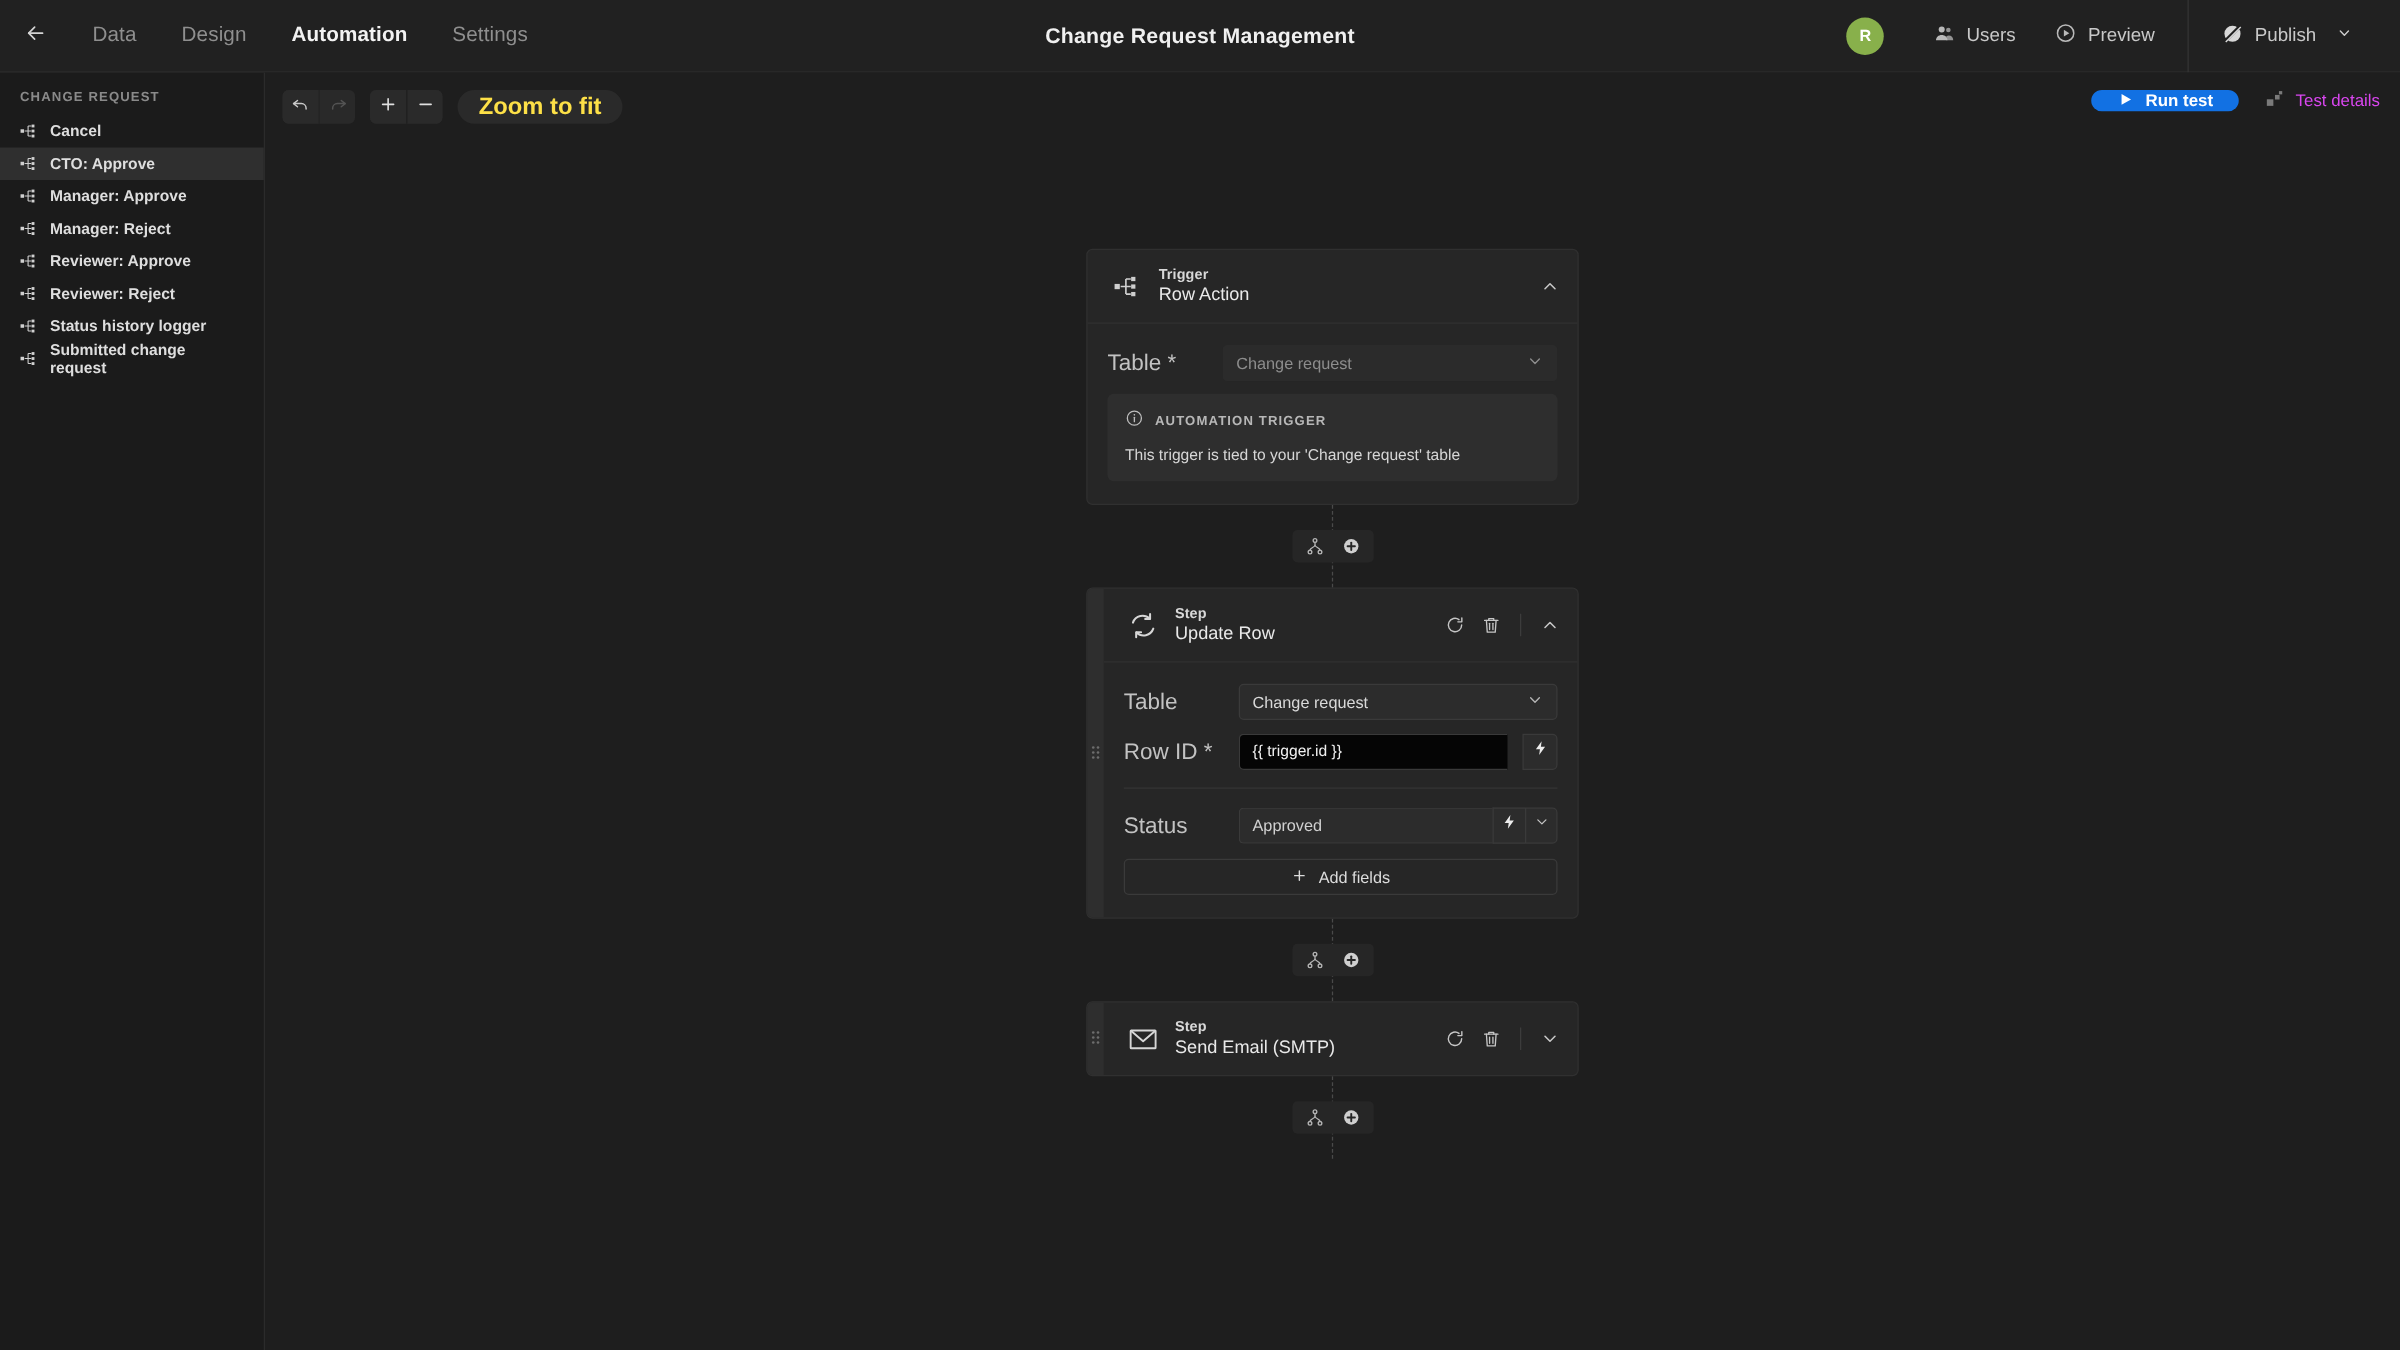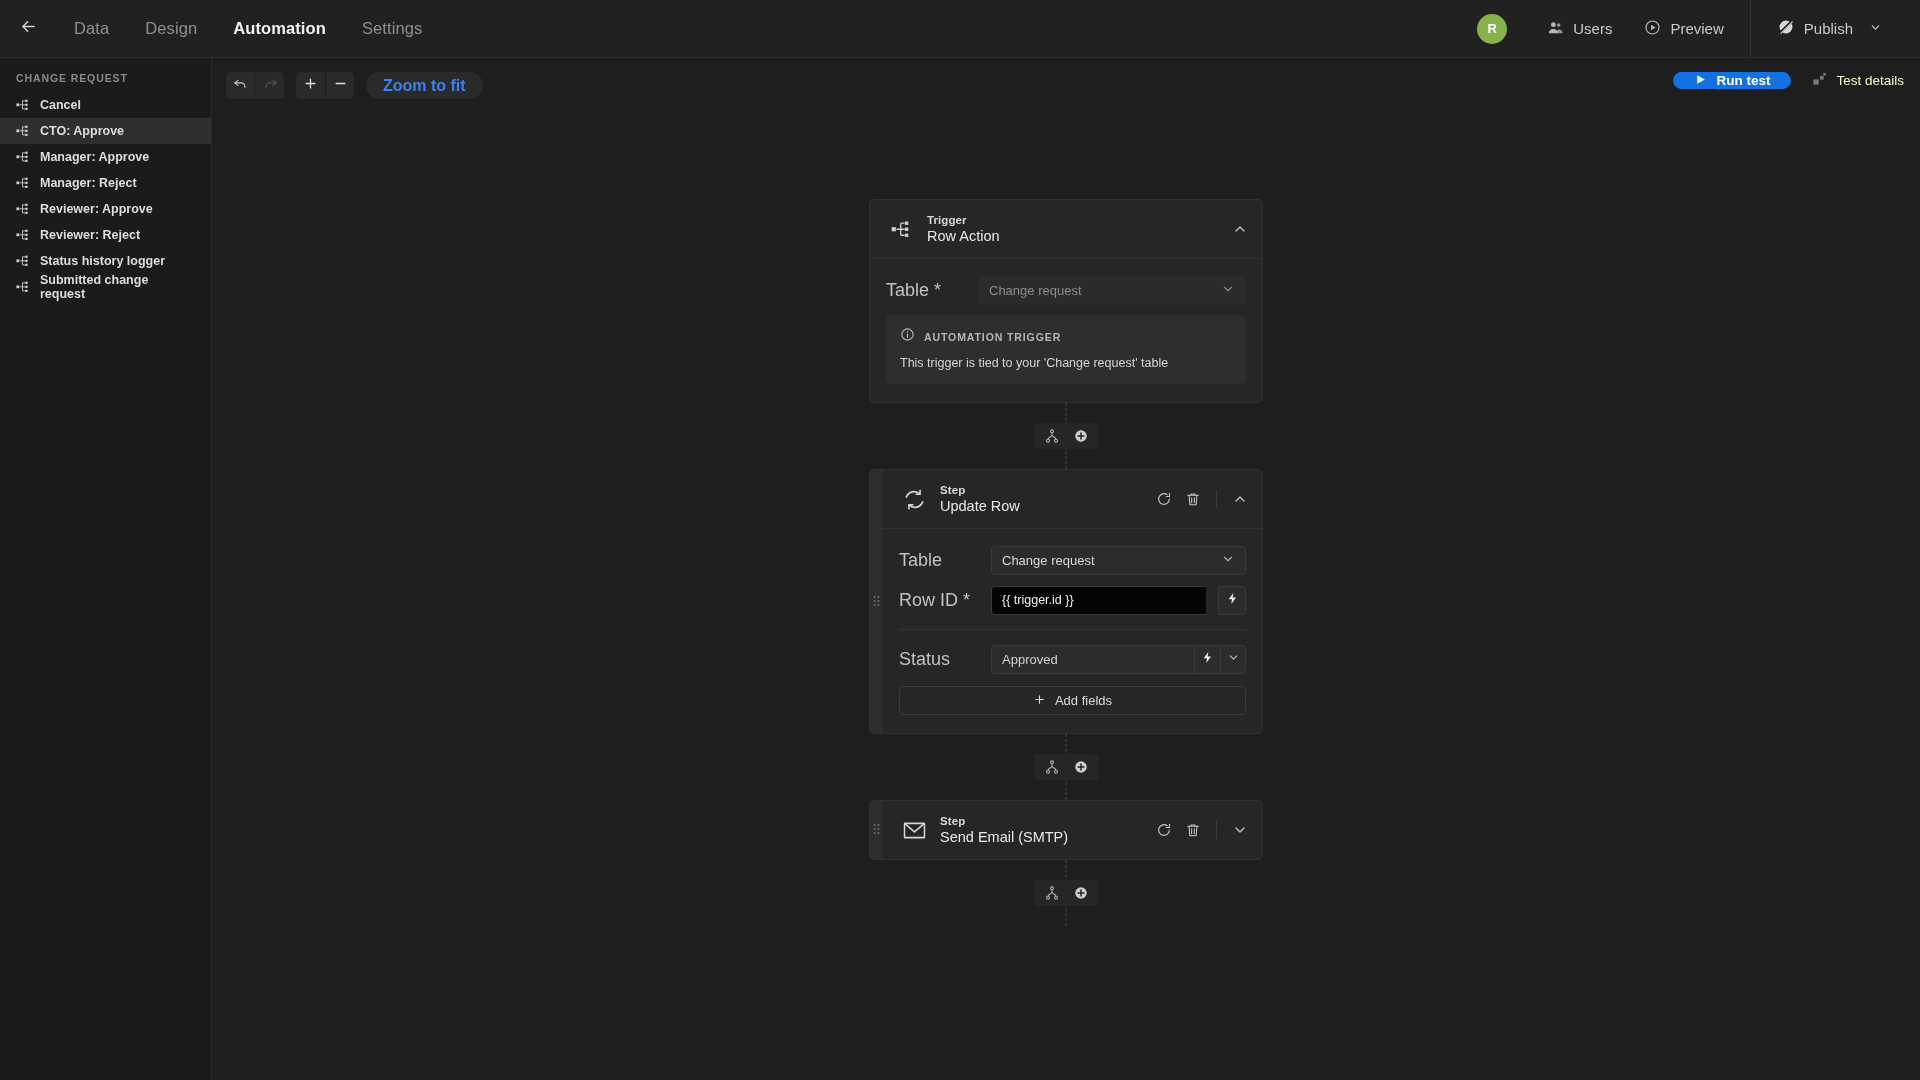--- a/index.html
+++ b/index.html
@@ -86,33 +86,33 @@
   }
   .btn-group { display: flex; background: #2a2a2a; border-radius: 5px; overflow: hidden; }
   .tb-btn {
     width: 29px; height: 27px; display: flex; align-items: center; justify-content: center;
     cursor: pointer; background: #2a2a2a;
   }
   .tb-btn + .tb-btn { border-left: 1px solid #1e1e1e; }
   .tb-btn.disabled { opacity: .42; }
   .zoomfit {
     height: 27px; padding: 0 17px; border-radius: 14px; background: #2a2a2a;
-    display: flex; align-items: center; font-size: 16px; font-weight: bold; color: #3b82f6; cursor: pointer;
+    display: flex; align-items: center; font-size: 19px; font-weight: bold; color: #fde047; cursor: pointer;
   }
   .test-area {
     position: absolute; top: 14px; right: 16px; display: flex; align-items: center; gap: 22px; z-index: 6;
   }
   .run-test {
     background: #1271e3; color: #fff; border-radius: 16px; height: 17px;
     display: flex; align-items: center; gap: 9px; padding: 0 21px;
     font-size: 13.5px; font-weight: bold; cursor: pointer;
   }
   .test-details {
     display: flex; align-items: center; gap: 9px;
-    color: #fef9c3; font-size: 13.5px; cursor: pointer;
+    color: #d946ef; font-size: 13.5px; cursor: pointer;
   }
 
   
   .flow {
     position: absolute; left: 0; right: 0; top: 0; bottom: 0;
     display: flex; flex-direction: column; align-items: center;
     padding-top: 141px;
   }
   .flow-inner { position: relative; width: 394px; display: flex; flex-direction: column; align-items: center; }
 
@@ -219,20 +219,21 @@
             <polyline points="11 18 5 12 11 6"></polyline>
           </svg>
       </span>
     </div>
     <div class="navtabs">
       <div class="navtab">Data</div>
       <div class="navtab">Design</div>
       <div class="navtab active">Automation</div>
       <div class="navtab">Settings</div>
     </div>
+    <div class="apptitle">Change Request Management</div>
     <div class="topright">
       <div class="avatar">R</div>
       <div class="tr-item">
         <span>
           <svg width="17" height="17" viewBox="0 0 24 24" fill="#b9b9b9">
               <circle cx="9" cy="8" r="3.4"></circle>
               <path d="M2.5 20c0-3.6 2.9-6 6.5-6s6.5 2.4 6.5 6z"></path>
               <circle cx="16.5" cy="8.5" r="2.6" opacity=".75"></circle>
               <path d="M14 20h8c0-3-2.2-5.2-5-5.2-1 0-1.9.3-2.7.8z" opacity=".75"></path>
             </svg>

